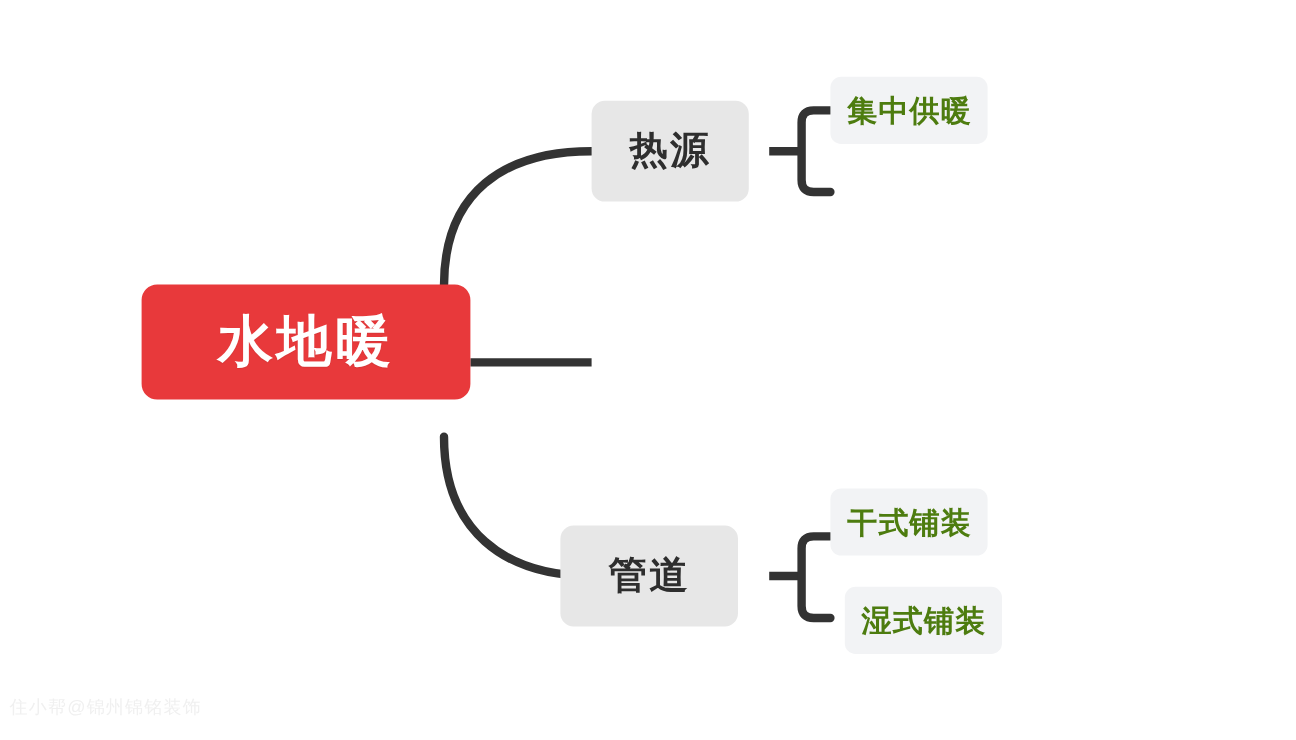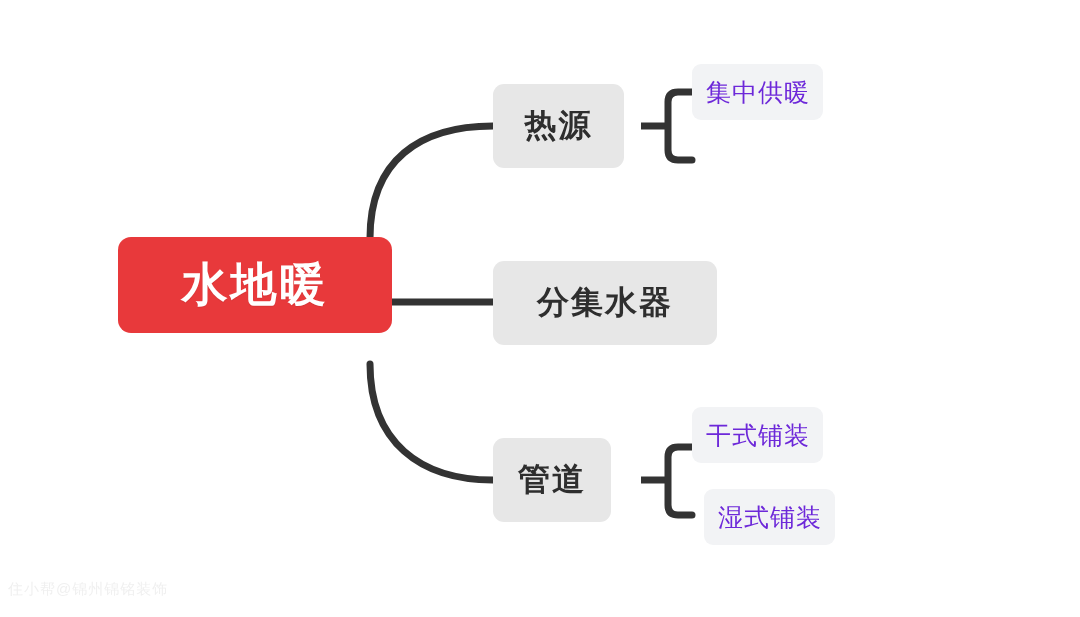--- a/index.html
+++ b/index.html
@@ -54,29 +54,29 @@
   .node-branch {
     background: #e7e7e7;
     border-radius: 11px;
     color: #2e2e2e;
     font-size: 32px;
     font-weight: 700;
     letter-spacing: 2px;
   }
   .branch-heat   { left: 493px; top: 84px;  width: 131px; height: 84px; }
   .branch-manifold { left: 493px; top: 261px; width: 224px; height: 84px; }
-  .branch-pipe   { left: 493px; top: 438px; width: 118px; height: 84px; }
+  .branch-pipe   { left: 467px; top: 438px; width: 148px; height: 84px; }
 
   
   .node-leaf {
     background: #f2f3f5;
     border-radius: 9px;
-    color: #6d28d9;
+    color: #4d7c0f;
     font-size: 25px;
-    font-weight: 400;
+    font-weight: 700;
     letter-spacing: 1px;
     justify-content: flex-start;
     padding: 0 14px;
   }
   .leaf-central { left: 692px; top: 64px;  width: 131px; height: 56px; }
   .leaf-boiler  { left: 692px; top: 134px; width: 105px; height: 56px; }
   .leaf-dry     { left: 692px; top: 407px; width: 131px; height: 56px; }
   .leaf-wet     { left: 704px; top: 489px; width: 131px; height: 56px; }
 
   
@@ -108,21 +108,20 @@
     <path d="M 692 92 L 678 92 Q 668 92 668 102 L 668 150 Q 668 160 678 160 L 692 160" fill="none" stroke="#333333" stroke-width="7" stroke-linecap="round" stroke-linejoin="round"></path>
 
     <path d="M 641 480 L 668 480" fill="none" stroke="#333333" stroke-width="7" stroke-linecap="butt"></path>
     <path d="M 692 447 L 678 447 Q 668 447 668 457 L 668 505 Q 668 515 678 515 L 692 515" fill="none" stroke="#333333" stroke-width="7" stroke-linecap="round" stroke-linejoin="round"></path>
   </svg>
 
   <div class="node node-root">水地暖</div>
 
   <div class="node node-branch branch-heat">热源</div>
 
-  <div class="node node-branch branch-manifold">分集水器</div>
 
   <div class="node node-branch branch-pipe">管道</div>
 
   <div class="node node-leaf leaf-central">集中供暖</div>
 
   <div class="node node-leaf leaf-dry">干式铺装</div>
   <div class="node node-leaf leaf-wet">湿式铺装</div>
 
   <div class="watermark">住小帮@锦州锦铭装饰</div>
 

